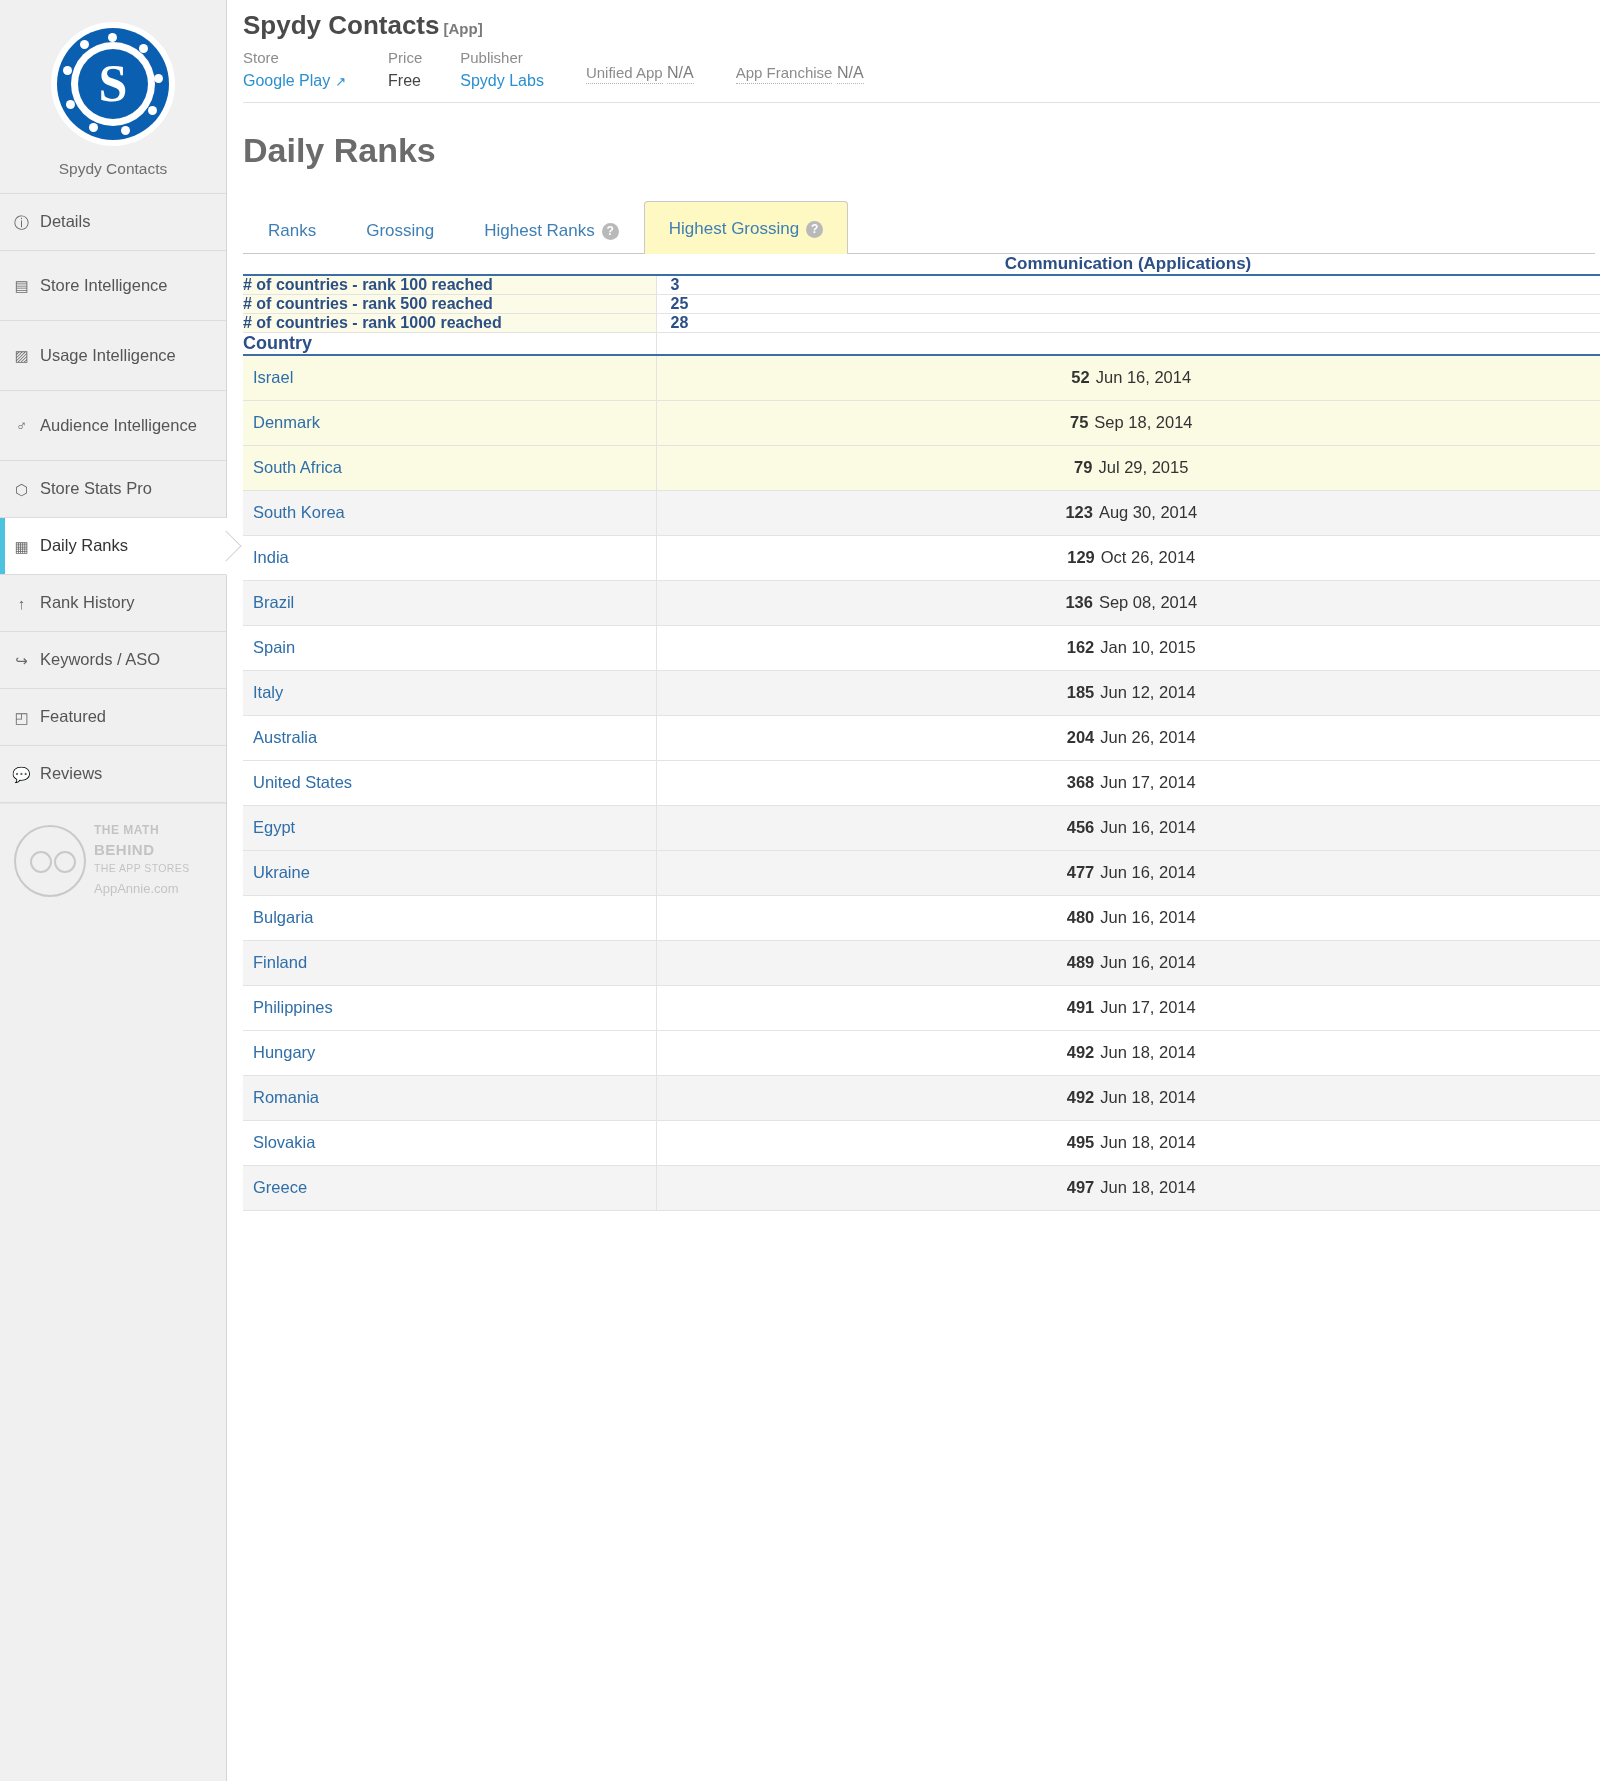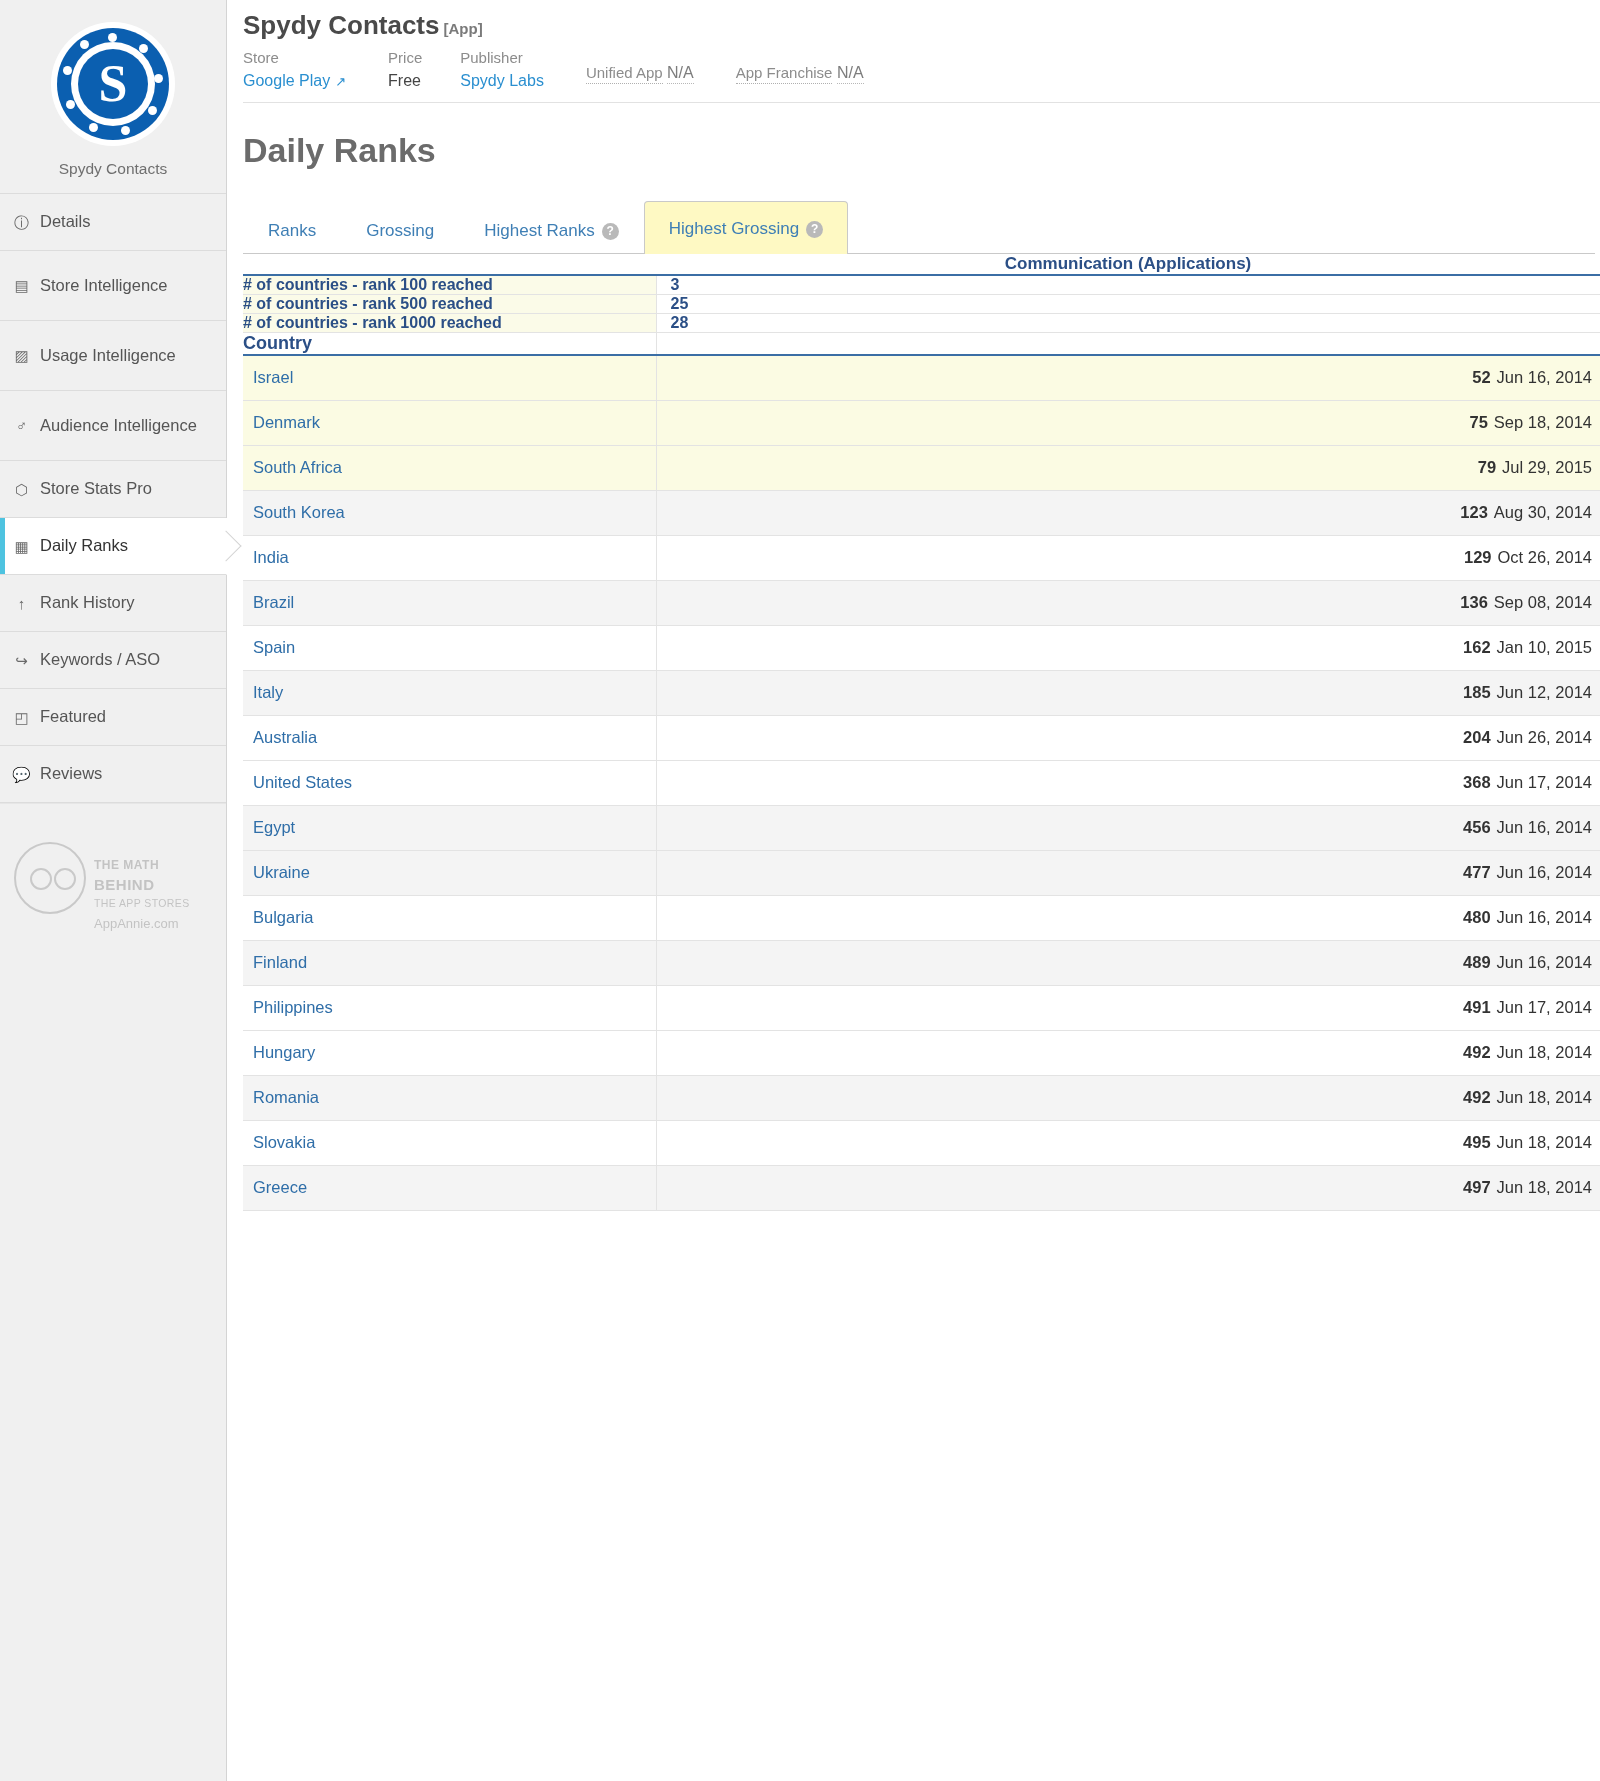--- a/index.html
+++ b/index.html
@@ -150,21 +150,21 @@
     border-radius: 50%;
   }
   .wm-face::after {
     content: "";
     position: absolute;
     left: 38px; top: 24px;
     width: 18px; height: 18px;
     border: 2px solid #9b9b9b;
     border-radius: 50%;
   }
-  .wm-text { font-size: 12px; color: #8d8d8d; line-height: 1.45; margin-top: 35px; }
+  .wm-text { font-size: 12px; color: #8d8d8d; line-height: 1.45; }
   .wm-text .l1 { font-weight: bold; letter-spacing: .5px; }
   .wm-text .l2 { font-weight: bold; font-size: 15px; letter-spacing: .5px; }
   .wm-text .l3 { font-size: 10.5px; letter-spacing: .4px; }
   .wm-text .l4 { font-size: 13px; margin-top: 4px; }
 
   
   #main {
     flex: 1 1 auto;
     min-width: 0;
     padding: 0 0 0 16px;
@@ -326,21 +326,21 @@
   }
   tr.data-row td.val-cell {
     border-left: 1px solid #e3e3e3;
     color: #333;
     padding-left: 14px;
     text-align: left;
   }
   tr.data-row td.val-cell .inner {
     display: inline-block;
     width: 100%;
-    text-align: right;
+    text-align: center;
   }
   tr.data-row td.val-cell .rank {
     font-weight: bold;
     color: #333;
     margin-right: 6px;
   }
   tr.data-row td.val-cell .date { color: #333; }
   tr.data-row.alt td { background: #f4f4f4; }
   tr.data-row.hl td { background: #fbfbe3; }
   tr.data-row.hl td.name-cell { background: #fbfbe3; }

